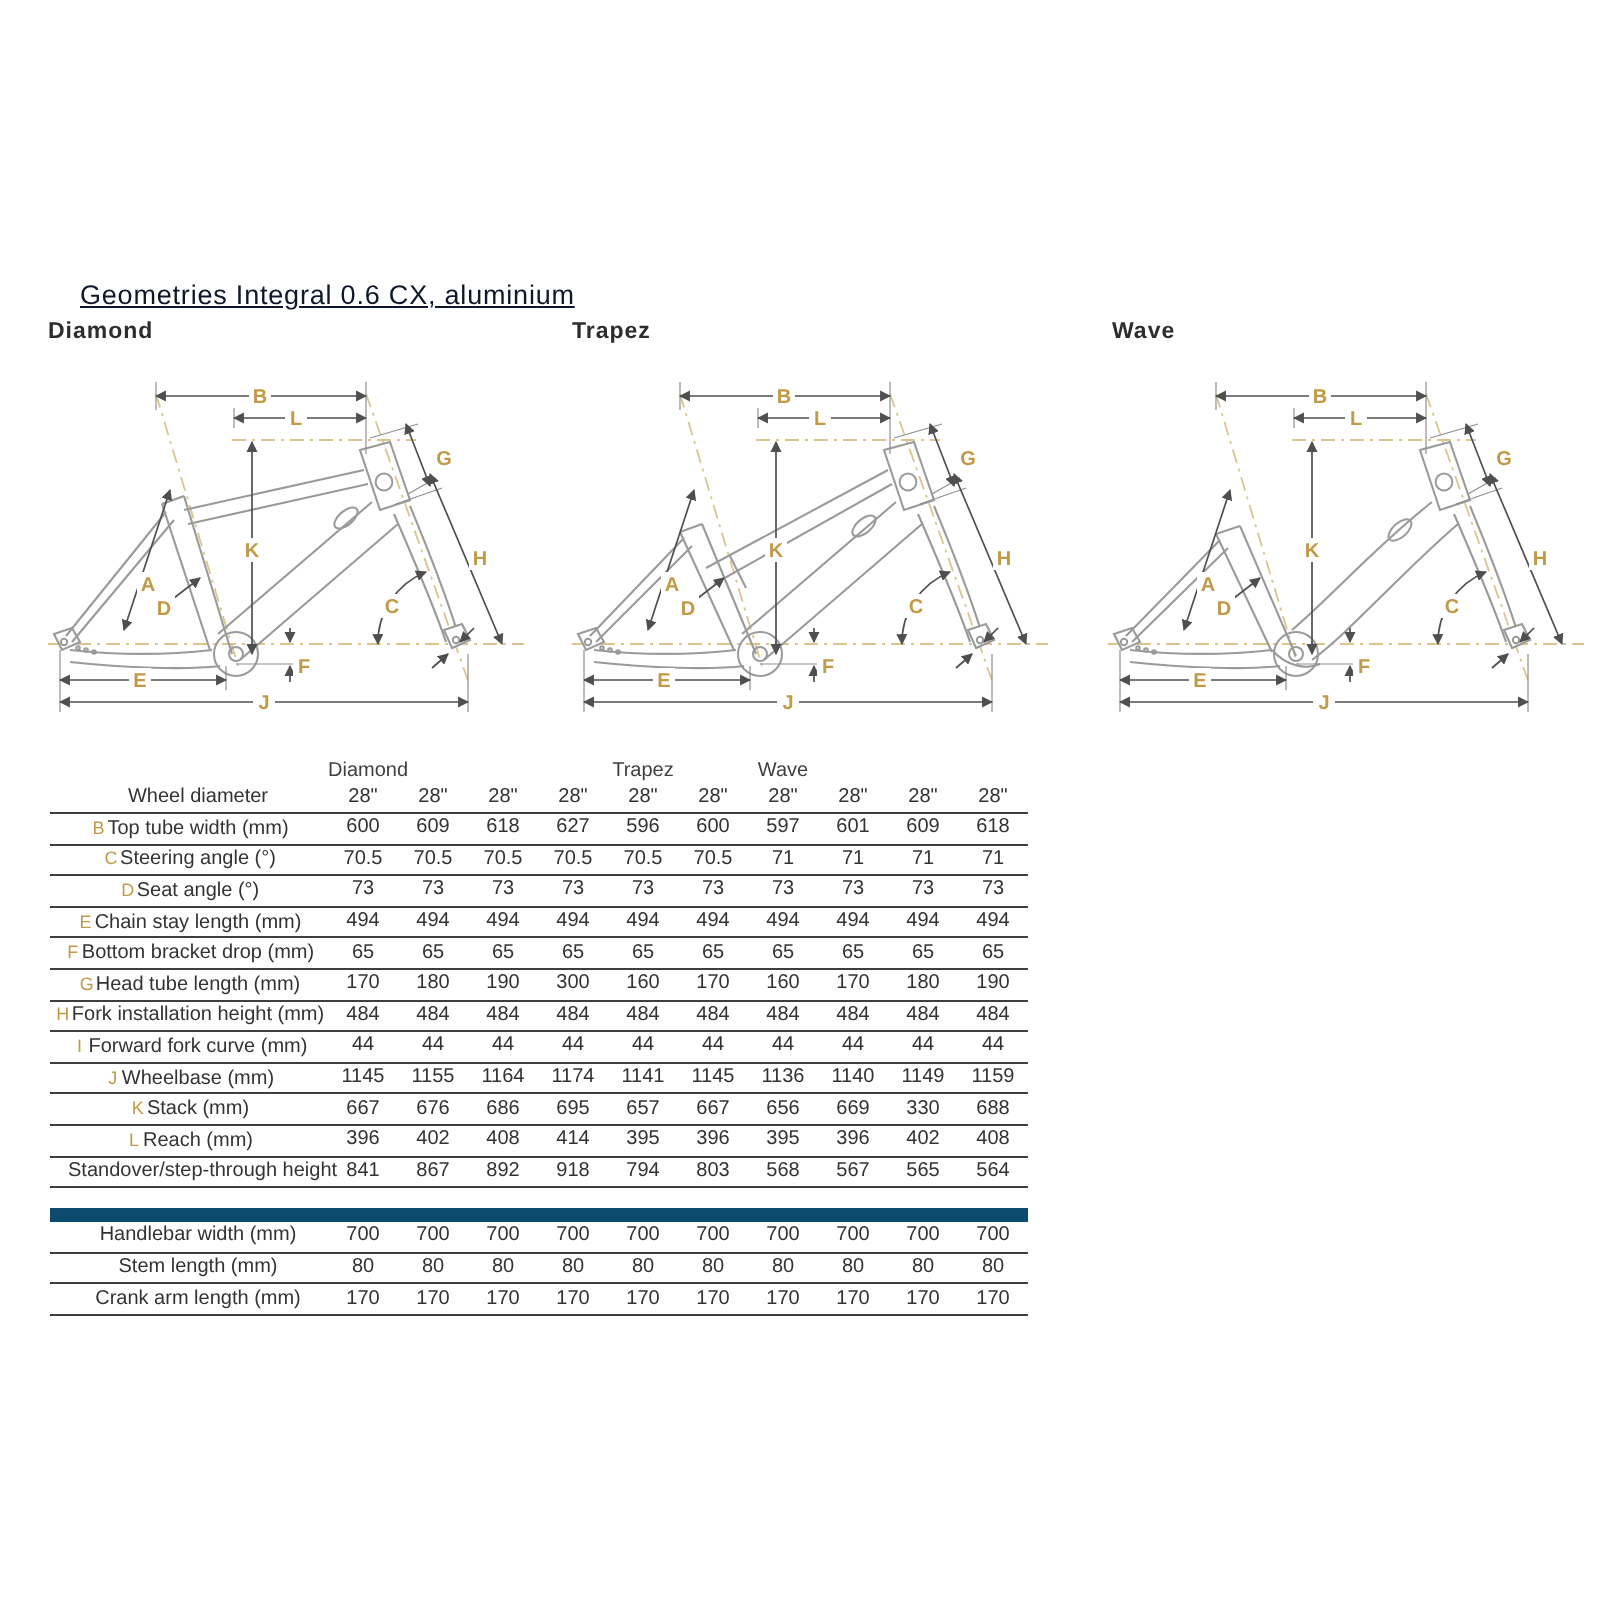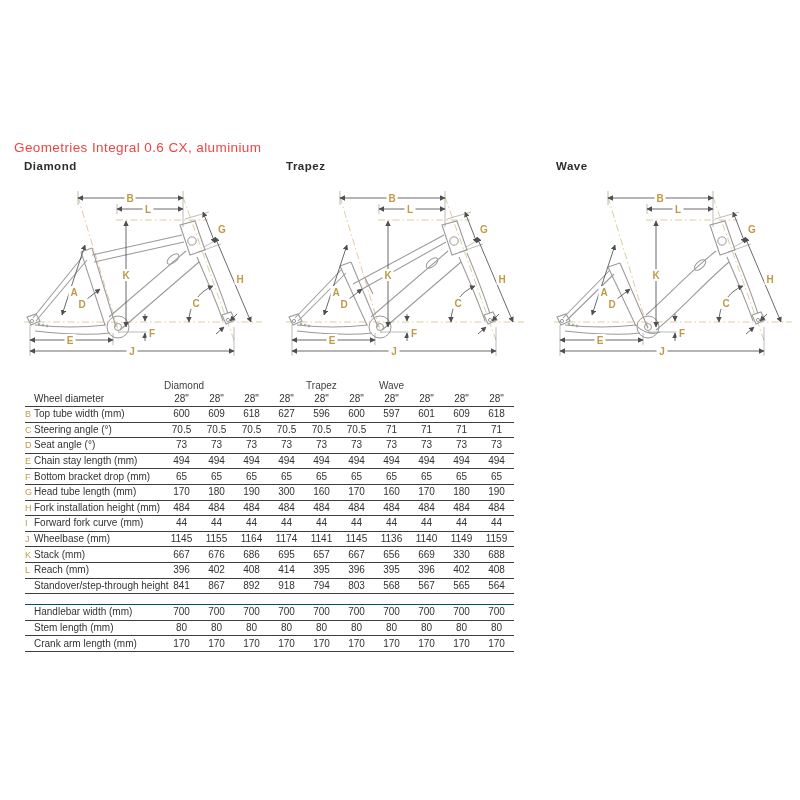--- a/index.html
+++ b/index.html
@@ -1,28 +1,28 @@
 <!DOCTYPE html>
 <html><head>
 <meta charset="utf-8">
 <style>
   html,body{margin:0;padding:0;background:#ffffff;}
   .page{position:relative;width:800px;height:800px;background:#fff;overflow:hidden;
         font-family:"Liberation Sans",sans-serif;color:#383838;}
-  .title{position:absolute;left:14px;top:140px;font-size:13.5px;letter-spacing:.4px;color:#ef4444;}
+  .title{position:absolute;left:40px;top:140px;font-size:13.5px;letter-spacing:.4px;color:#0f172a;text-decoration:underline;}
   .dheader{position:absolute;top:160px;font-size:11.5px;font-weight:bold;color:#2d2d2d;letter-spacing:.5px;}
   svg.diagram{position:absolute;top:175px;width:250px;height:195px;}
   table.tbl{position:absolute;left:25px;top:379px;width:489px;border-collapse:collapse;table-layout:fixed;}
   table.tbl td{font-size:10px;padding:0;margin:0;text-align:center;height:14.6px;line-height:12px;
                color:#333;overflow:visible;white-space:nowrap;}
-  table.tbl td.lbl{text-align:left;}
+  table.tbl td.lbl{text-align:center;}
   table.tbl tr.gh td{height:13px;color:#3f3f3f;}
   table.tbl tr.wh td{height:14px;}
   table.tbl tr.rb td{border-bottom:1px solid #3e3e3e;}
-  table.tbl tr.rt td{border-top:1px solid #0c4a6e;}
+  table.tbl tr.rt td{border-top:7px solid #0c4a6e;}
   table.tbl tr.sp td{border:none;height:10px;}
   .letter{display:inline-block;width:9px;color:#c19a48;font-size:9px;}
 </style>
 </head>
 <body>
 
 <div class="page">
   <div class="title">Geometries Integral 0.6 CX, aluminium</div>
 
   <div class="dheader" style="left:24px">Diamond</div>

